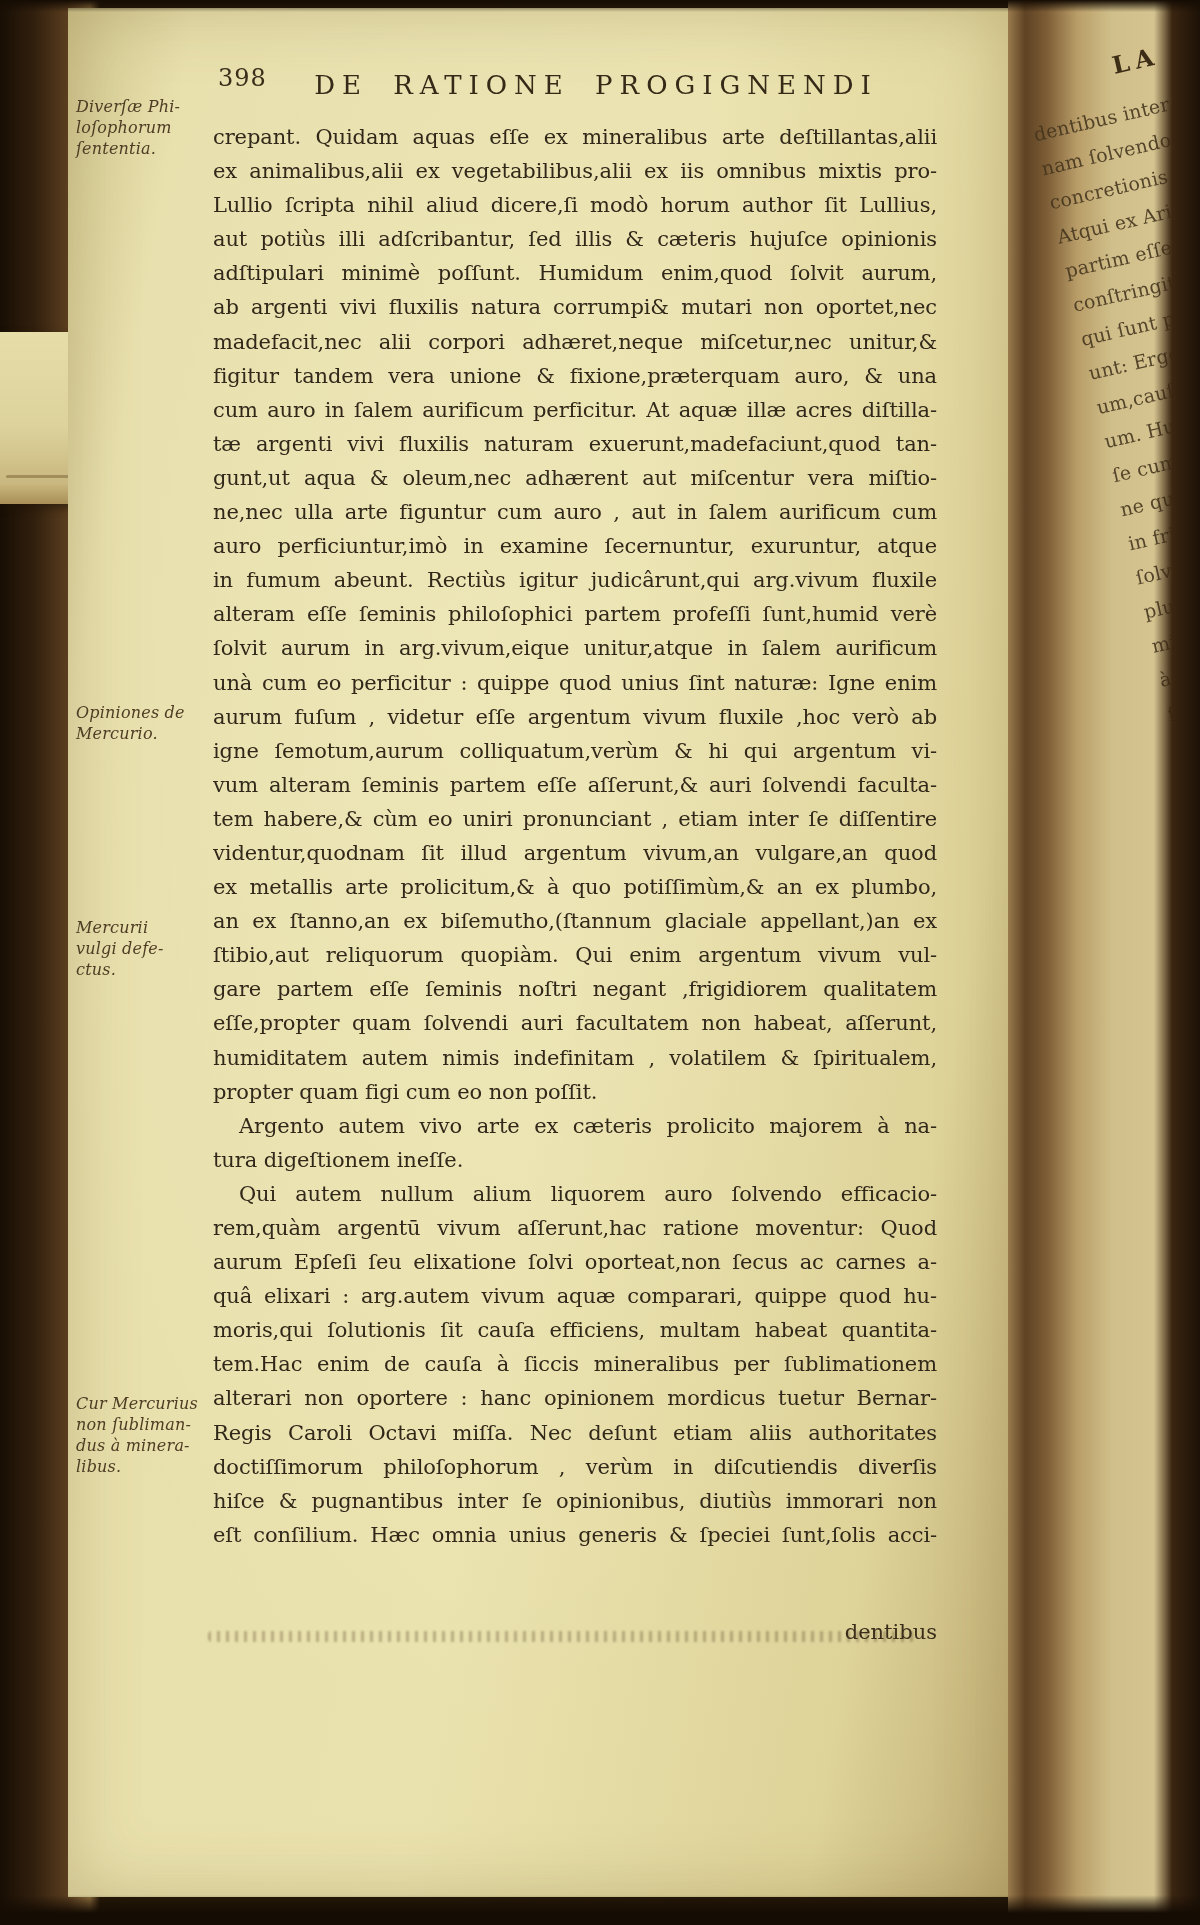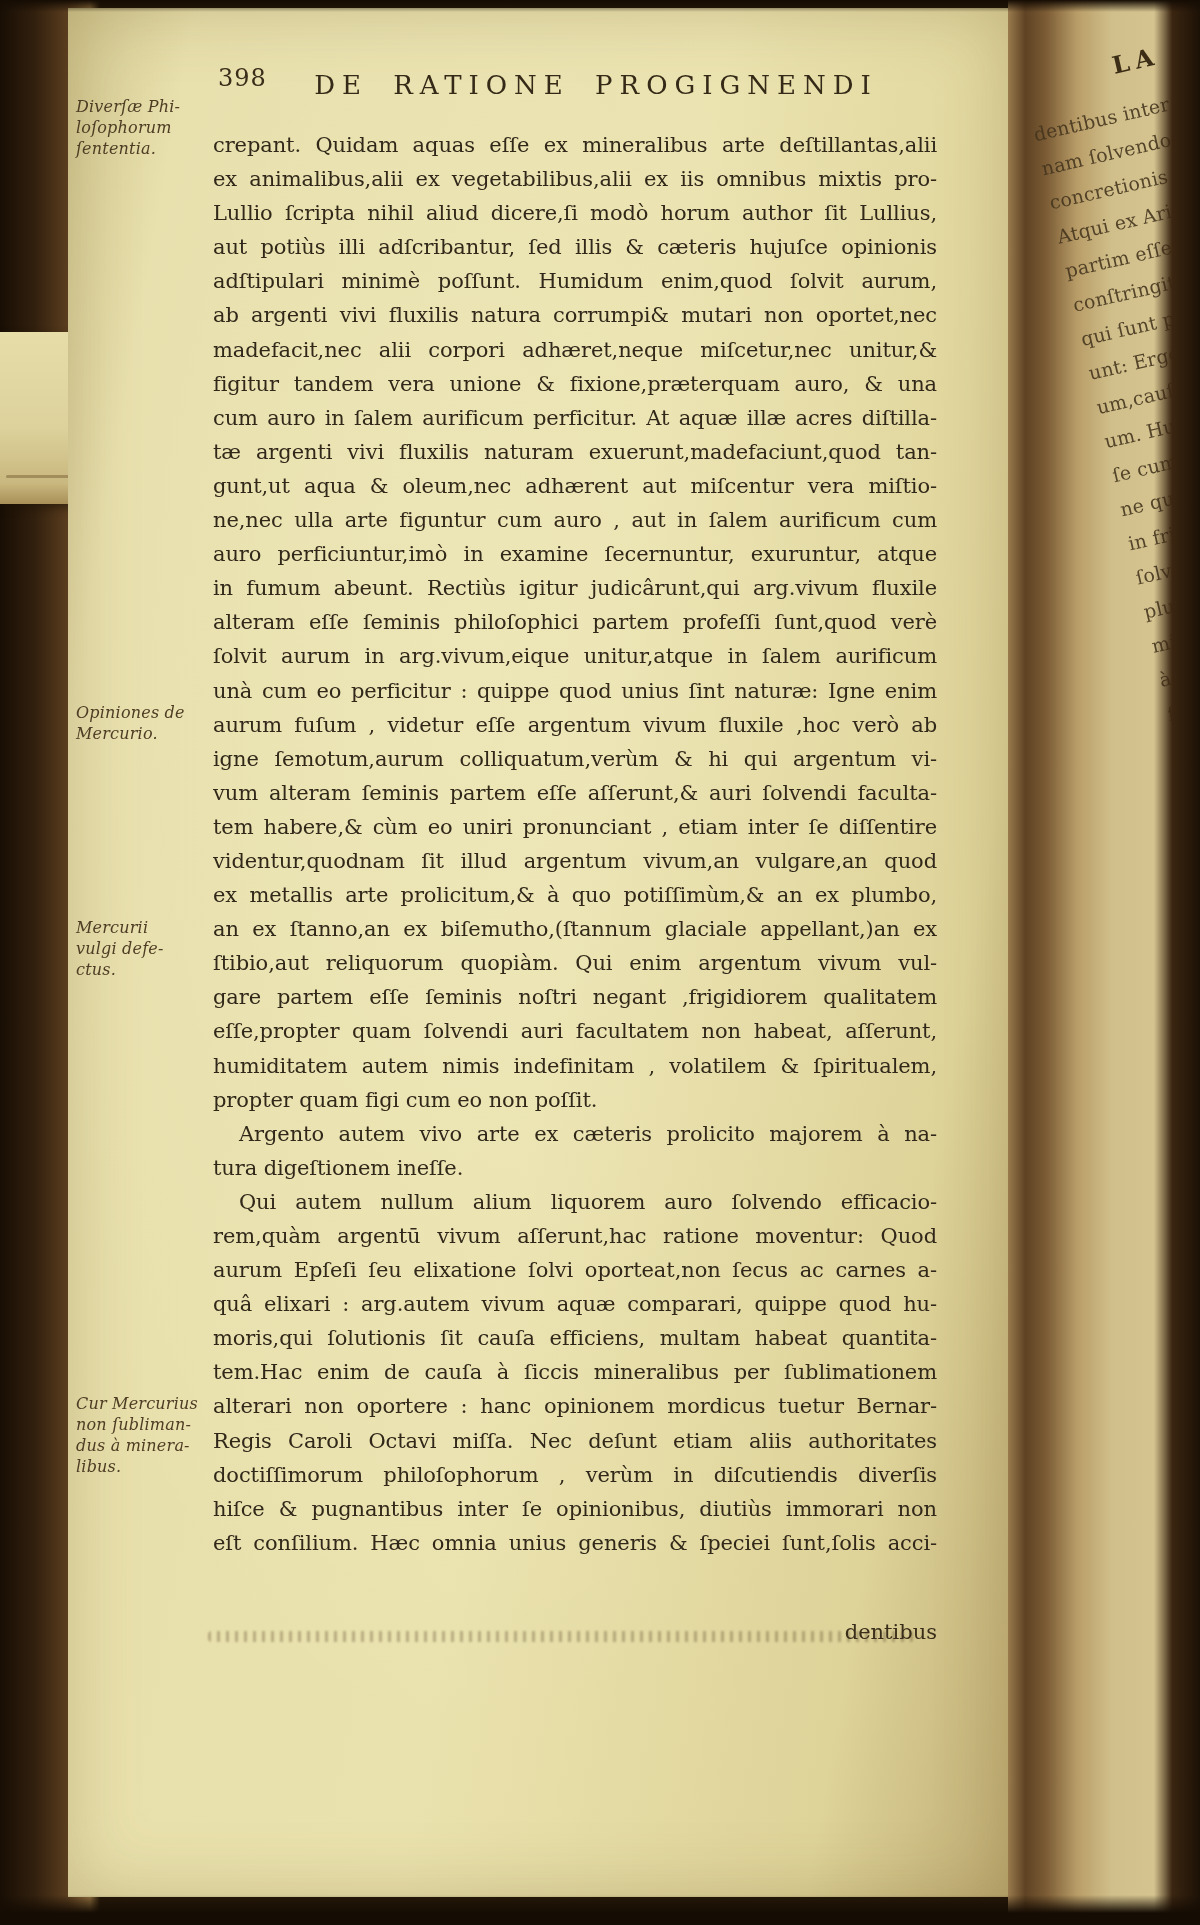--- a/index.html
+++ b/index.html
@@ -29,21 +29,21 @@
     box-shadow:inset 0 0 70px rgba(115,88,40,.28);}
 
   .pagenum{position:absolute;left:150px;top:56px;font-size:24px;color:#3a2e1a;letter-spacing:1px;}
   .running{position:absolute;left:228px;top:62px;width:600px;text-align:center;
     font-size:26px;letter-spacing:7px;word-spacing:10px;color:#352a17;white-space:nowrap;}
 
   .margins{position:absolute;left:8px;top:0;width:142px;}
   .mnote{position:absolute;left:0;width:142px;font-style:italic;font-size:16px;
     line-height:21px;color:#4e3d24;letter-spacing:.2px;}
 
-  .body{position:absolute;left:145px;top:120px;width:724px;overflow:hidden;color:#31281a;}
+  .body{position:absolute;left:145px;top:112px;width:724px;overflow:hidden;color:#31281a;}
   .bline{height:34.1px;line-height:34px;font-size:21px;letter-spacing:-0.1px;
     text-align:justify;text-align-last:justify;white-space:nowrap;}
   .bline.l{text-align:left;text-align-last:left;}
   .bline.ij{padding-left:26px;}
 
   .ghost-row{position:absolute;left:140px;top:1623px;width:706px;height:11px;opacity:.32;
     background:repeating-linear-gradient(90deg,#4c3a1e 0 3px,transparent 3px 9px);
     filter:blur(1px);border-radius:4px;}
   .catchword{position:absolute;left:145px;top:1612px;width:724px;text-align:right;
     font-size:21px;color:#3a2e1a;}
@@ -98,21 +98,21 @@
         <div class="bline">adſtipulari minimè poſſunt.  Humidum enim,quod ſolvit aurum,</div>
         <div class="bline">ab argenti vivi fluxilis natura corrumpi&amp; mutari non oportet,nec</div>
         <div class="bline">madefacit,nec alii corpori adhæret,neque miſcetur,nec unitur,&amp;</div>
         <div class="bline">figitur tandem vera unione &amp; fixione,præterquam auro, &amp; una</div>
         <div class="bline">cum auro in ſalem aurificum perficitur. At aquæ illæ acres diſtilla-</div>
         <div class="bline">tæ argenti vivi fluxilis naturam exuerunt,madefaciunt,quod tan-</div>
         <div class="bline">gunt,ut aqua &amp; oleum,nec adhærent aut miſcentur vera miſtio-</div>
         <div class="bline">ne,nec ulla arte figuntur cum auro , aut in ſalem aurificum cum</div>
         <div class="bline">auro perficiuntur,imò in examine ſecernuntur, exuruntur, atque</div>
         <div class="bline">in fumum abeunt. Rectiùs igitur judicârunt,qui arg.vivum fluxile</div>
-        <div class="bline">alteram eſſe ſeminis philoſophici partem profeſſi ſunt,quod verè</div>
+        <div class="bline">alteram eſſe ſeminis philoſophici partem profeſſi ſunt,humid verè</div>
         <div class="bline">ſolvit aurum in arg.vivum,eique unitur,atque in ſalem aurificum</div>
         <div class="bline">unà cum eo perficitur : quippe quod unius ſint naturæ: Igne enim</div>
         <div class="bline">aurum fuſum , videtur eſſe argentum vivum fluxile ,hoc verò ab</div>
         <div class="bline">igne ſemotum,aurum colliquatum,verùm &amp; hi qui argentum vi-</div>
         <div class="bline">vum alteram ſeminis partem eſſe aſſerunt,&amp; auri ſolvendi faculta-</div>
         <div class="bline">tem habere,&amp; cùm eo uniri pronunciant , etiam inter ſe diſſentire</div>
         <div class="bline">videntur,quodnam ſit illud argentum vivum,an vulgare,an quod</div>
         <div class="bline">ex metallis arte prolicitum,&amp; à quo potiſſimùm,&amp; an ex plumbo,</div>
         <div class="bline">an ex ſtanno,an ex biſemutho,(ſtannum glaciale appellant,)an ex</div>
         <div class="bline">ſtibio,aut reliquorum quopiàm.  Qui enim argentum vivum vul-</div>

